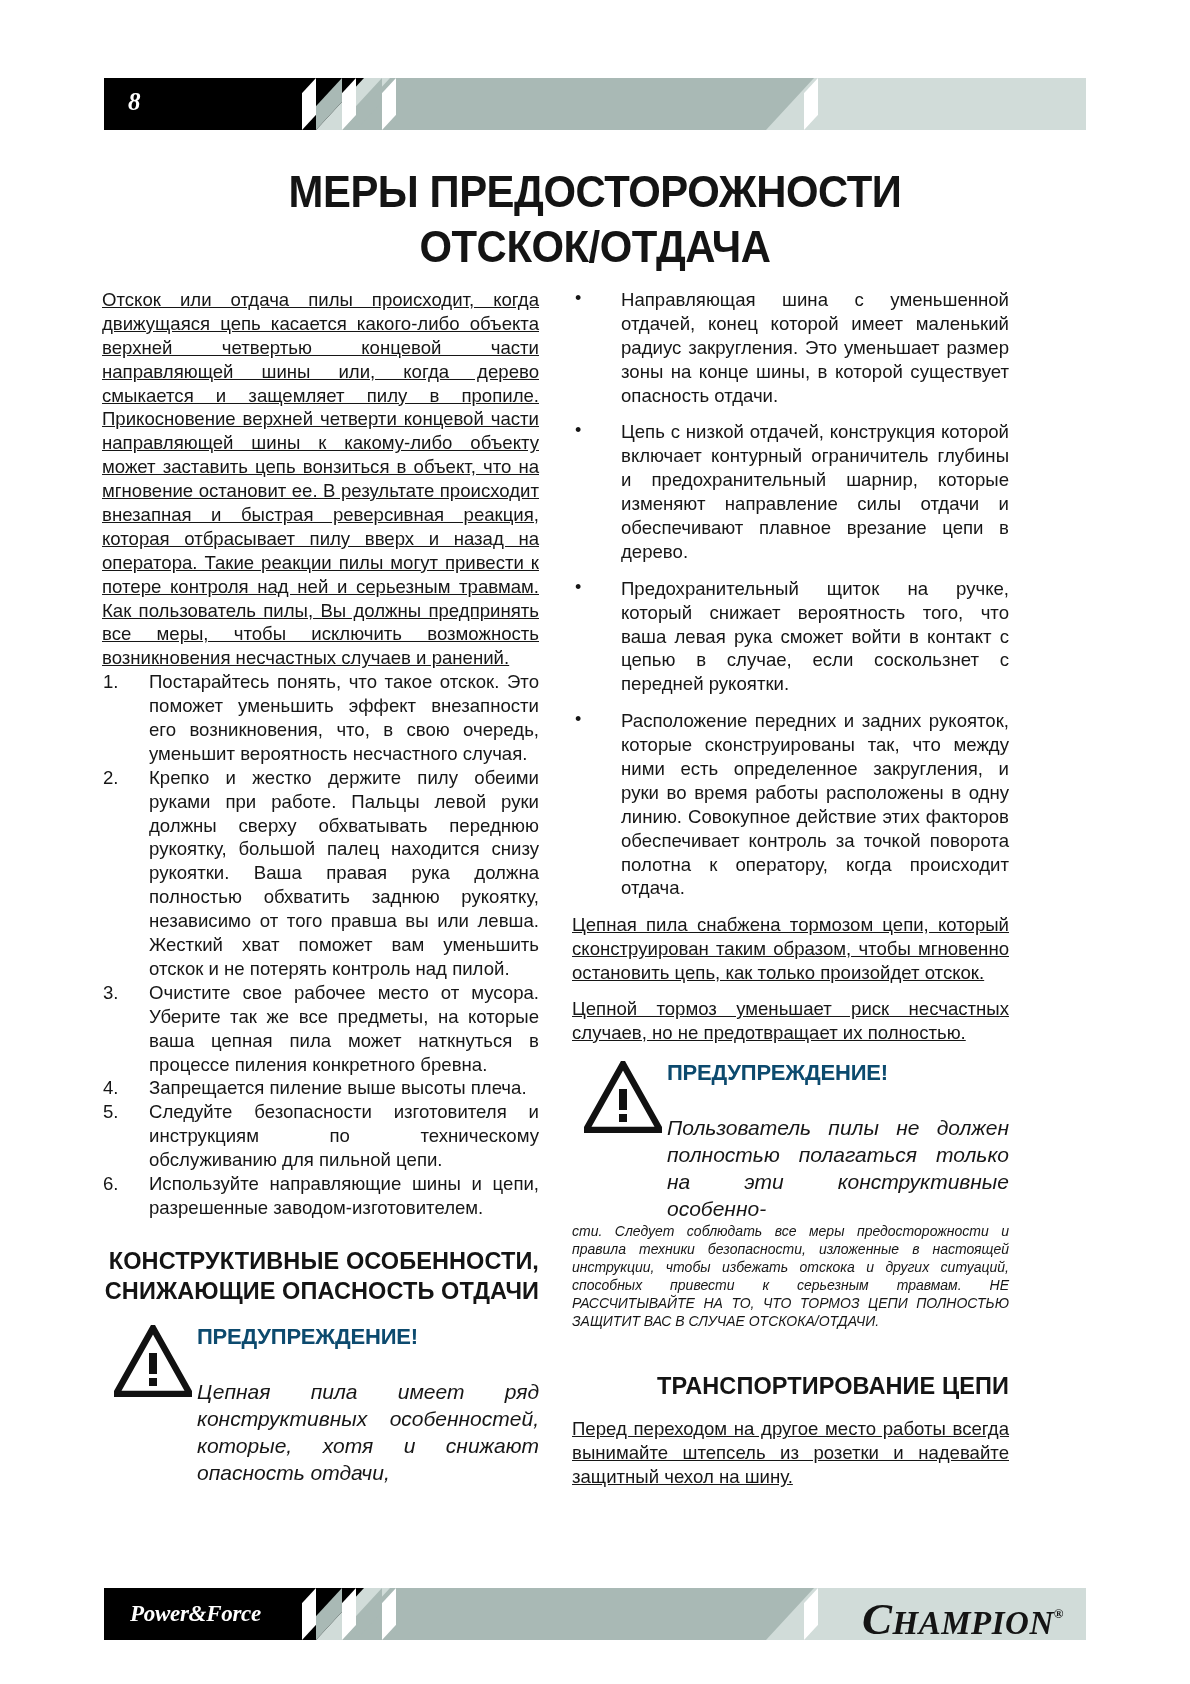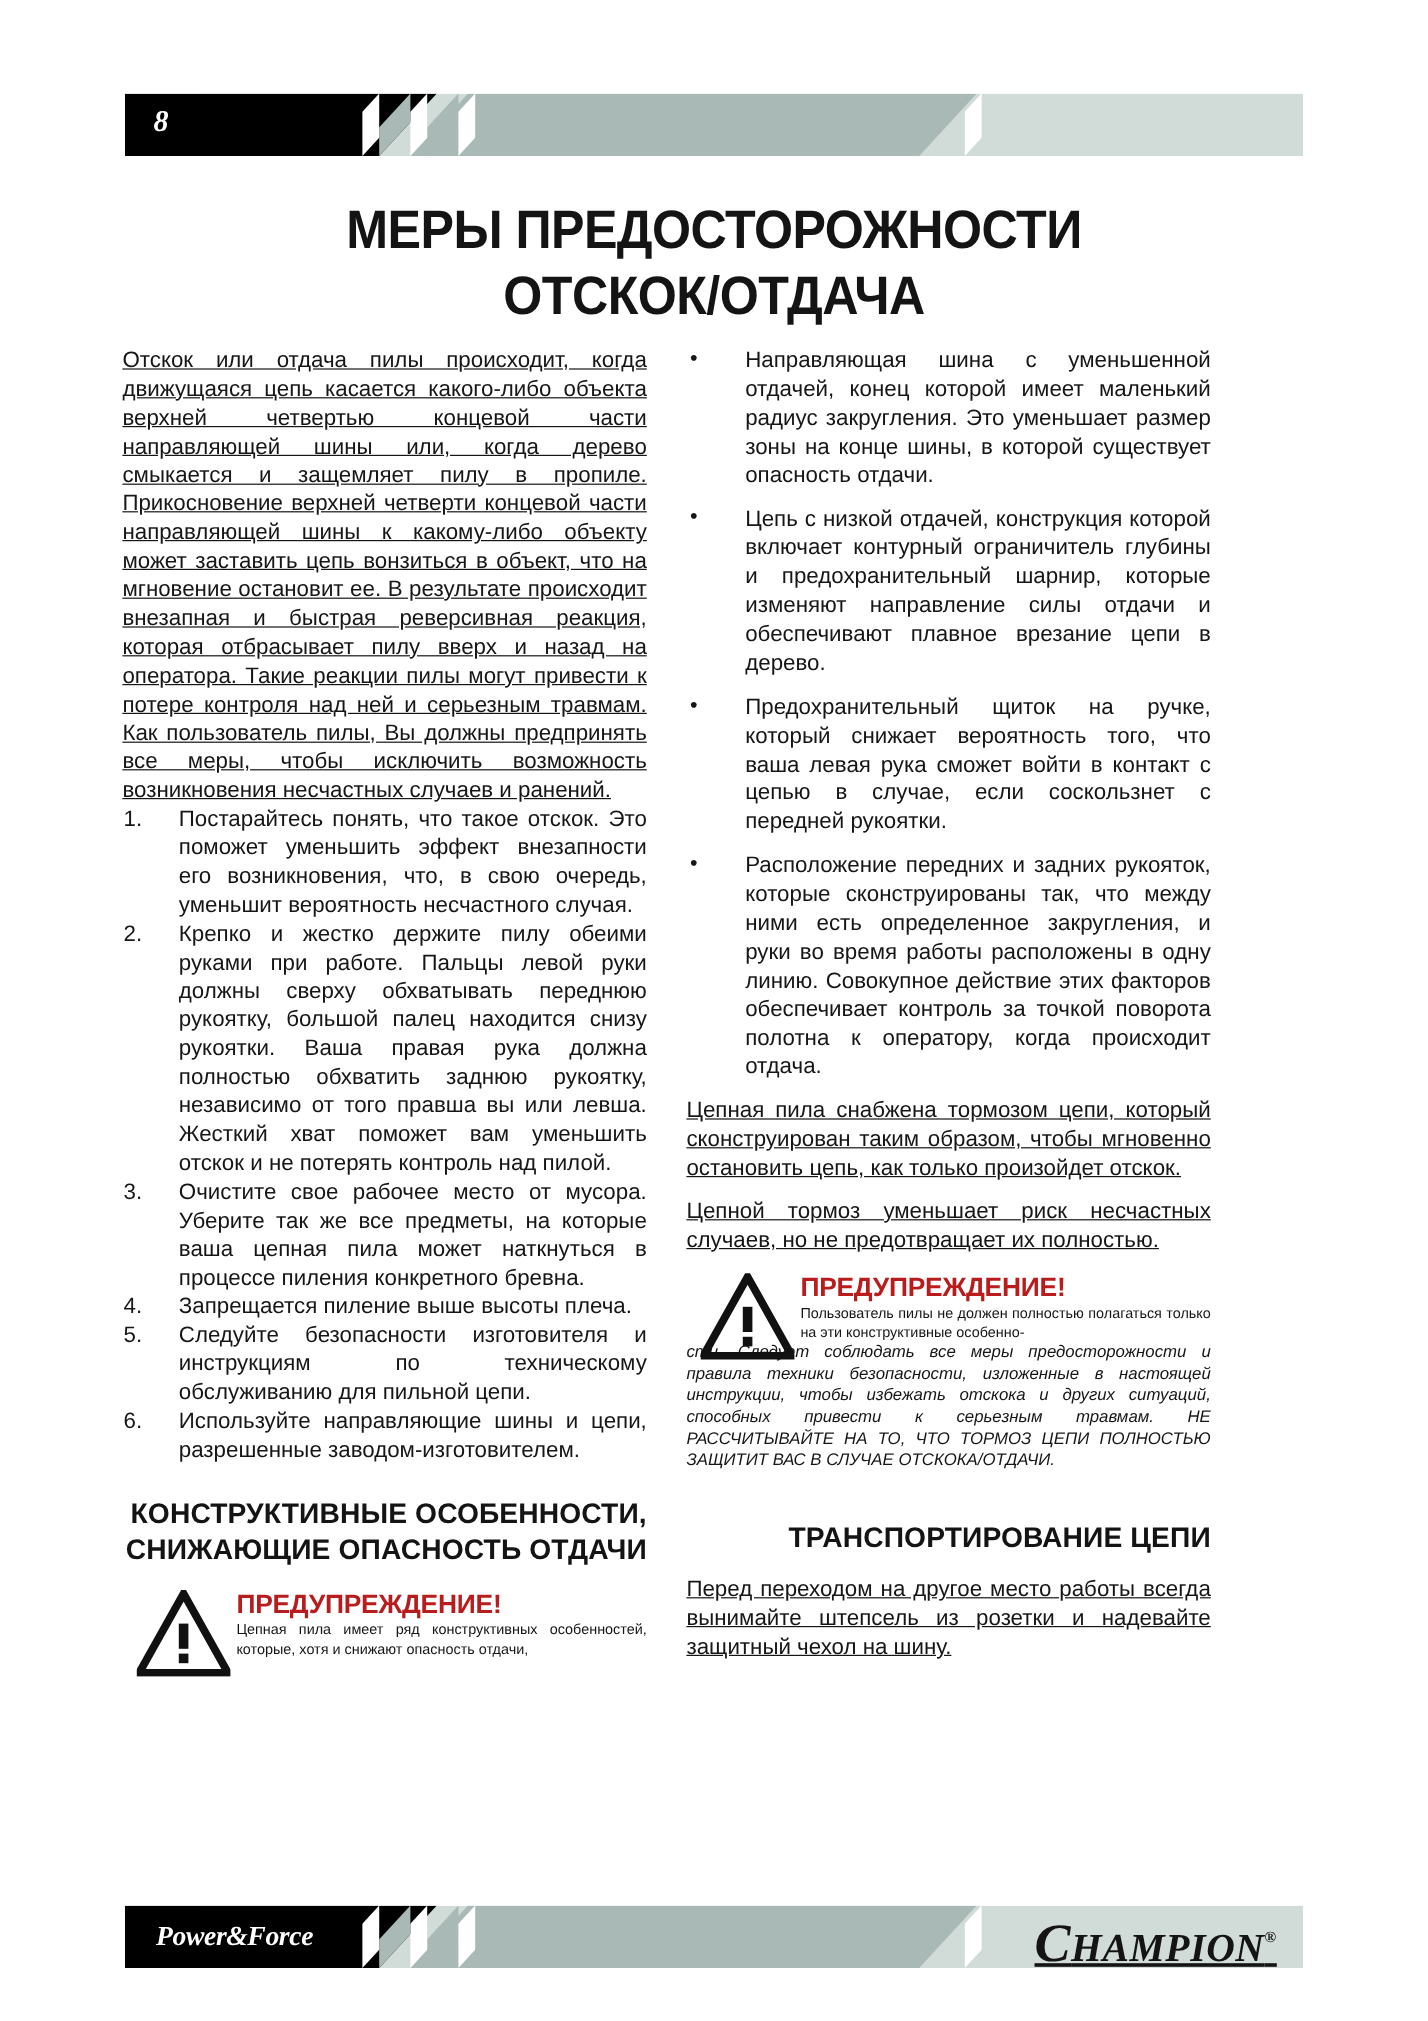--- a/index.html
+++ b/index.html
@@ -90,21 +90,20 @@
   .champion {
     position: absolute;
     right: 22px; top: 5px;
     color: #141414;
     font-family: "Liberation Serif", serif;
     font-style: italic;
     font-weight: bold;
     font-size: 33px;
     letter-spacing: 0.5px;
     white-space: nowrap;
-    text-decoration: underline;
   }
   .champion .cap { font-size: 45px; }
   .champion .reg { font-size: 13px; vertical-align: 16px; }
 
   
   .doc-title {
     position: absolute;
     left: 104px; right: 104px;
     top: 165px;
     text-align: center;
@@ -176,28 +175,30 @@
     color: #141414;
     text-align: right;
   }
 
   
   .warn { position: relative; }
   .warn-head {
     font-weight: bold;
     font-size: 22px;
     letter-spacing: -0.2px;
-    color: #b91c1c;
+    color: #0c4a6e;
     margin-left: 95px;
   }
   .warn-indent {
     margin-left: 95px;
-    font-size: 12px;
+    font-style: italic;
+    font-size: 21px;
     line-height: 1.285;
     text-align: justify;
+    margin-top: 28px;
   }
   .warn-rest {
     font-style: italic;
     font-size: 14px;
     line-height: 1.285;
     text-align: justify;
   }
   .warn-tri {
     position: absolute;
     left: 12px; top: 2px;

